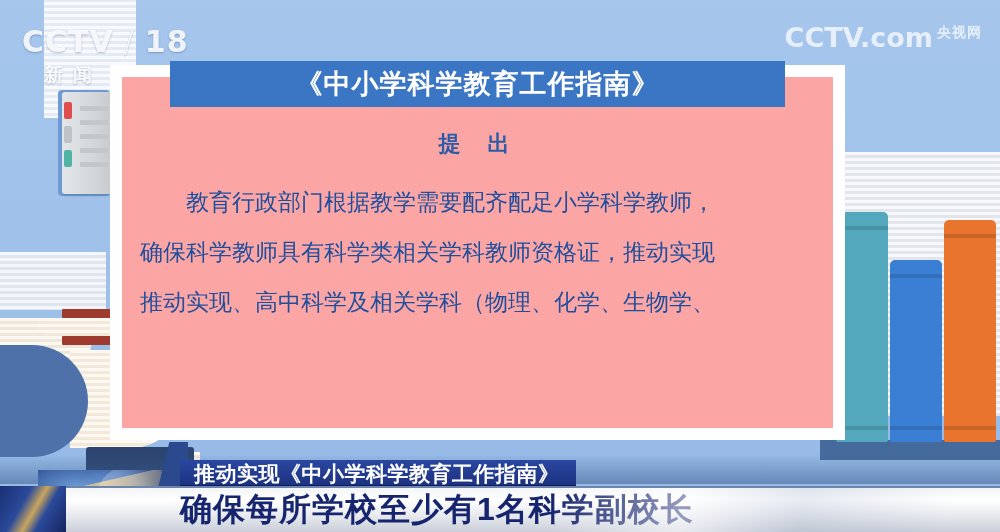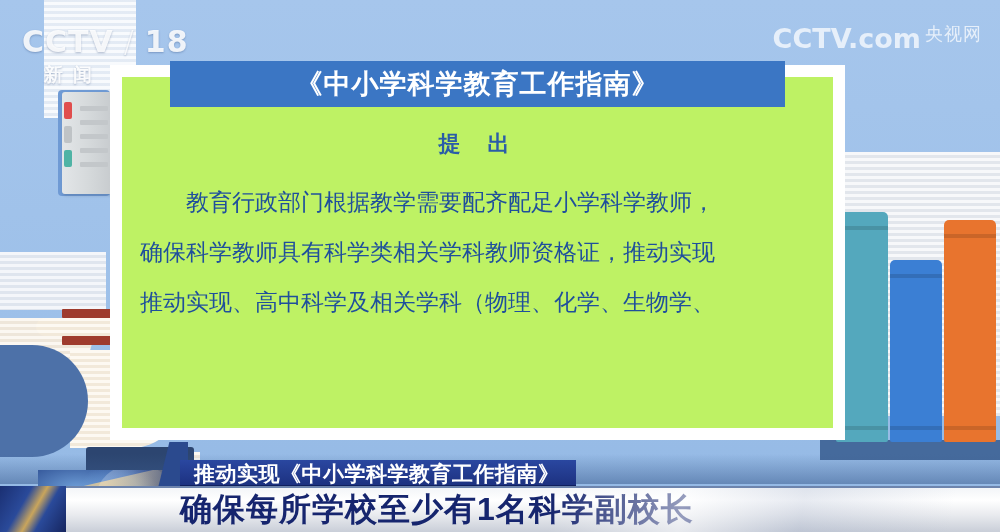--- a/index.html
+++ b/index.html
@@ -136,31 +136,31 @@
   
   .watermark {
     position:absolute; right:18px; top:22px;
     display:flex; align-items:center; gap:4px;
     color:rgba(255,255,255,.72); user-select:none;
   }
   .wm-main {
     font-size:27px; font-weight:bold; letter-spacing:0px;
     font-family:"DejaVu Sans",sans-serif;
   }
-  .wm-cn { font-size:18px; font-weight:normal; letter-spacing:1px; padding-bottom:9px; }
+  .wm-cn { font-size:14px; font-weight:bold; letter-spacing:1px; padding-bottom:9px; }
 
   
   .card {
     position:absolute; left:110px; top:65px; width:735px; height:375px;
     background:#ffffff;
     padding:12px;
   }
   .card-inner {
     width:100%; height:100%;
-    background:#bef264;
+    background:#fca5a5;
     position:relative;
     padding-top:48px;
   }
   .card-title {
     position:absolute; left:48px; top:-16px; right:48px; height:46px;
     background:#3b76c4;
     display:flex; align-items:center; justify-content:center;
     color:#ffffff; font-size:27px; font-weight:bold; letter-spacing:1px;
     white-space:nowrap;
   }

